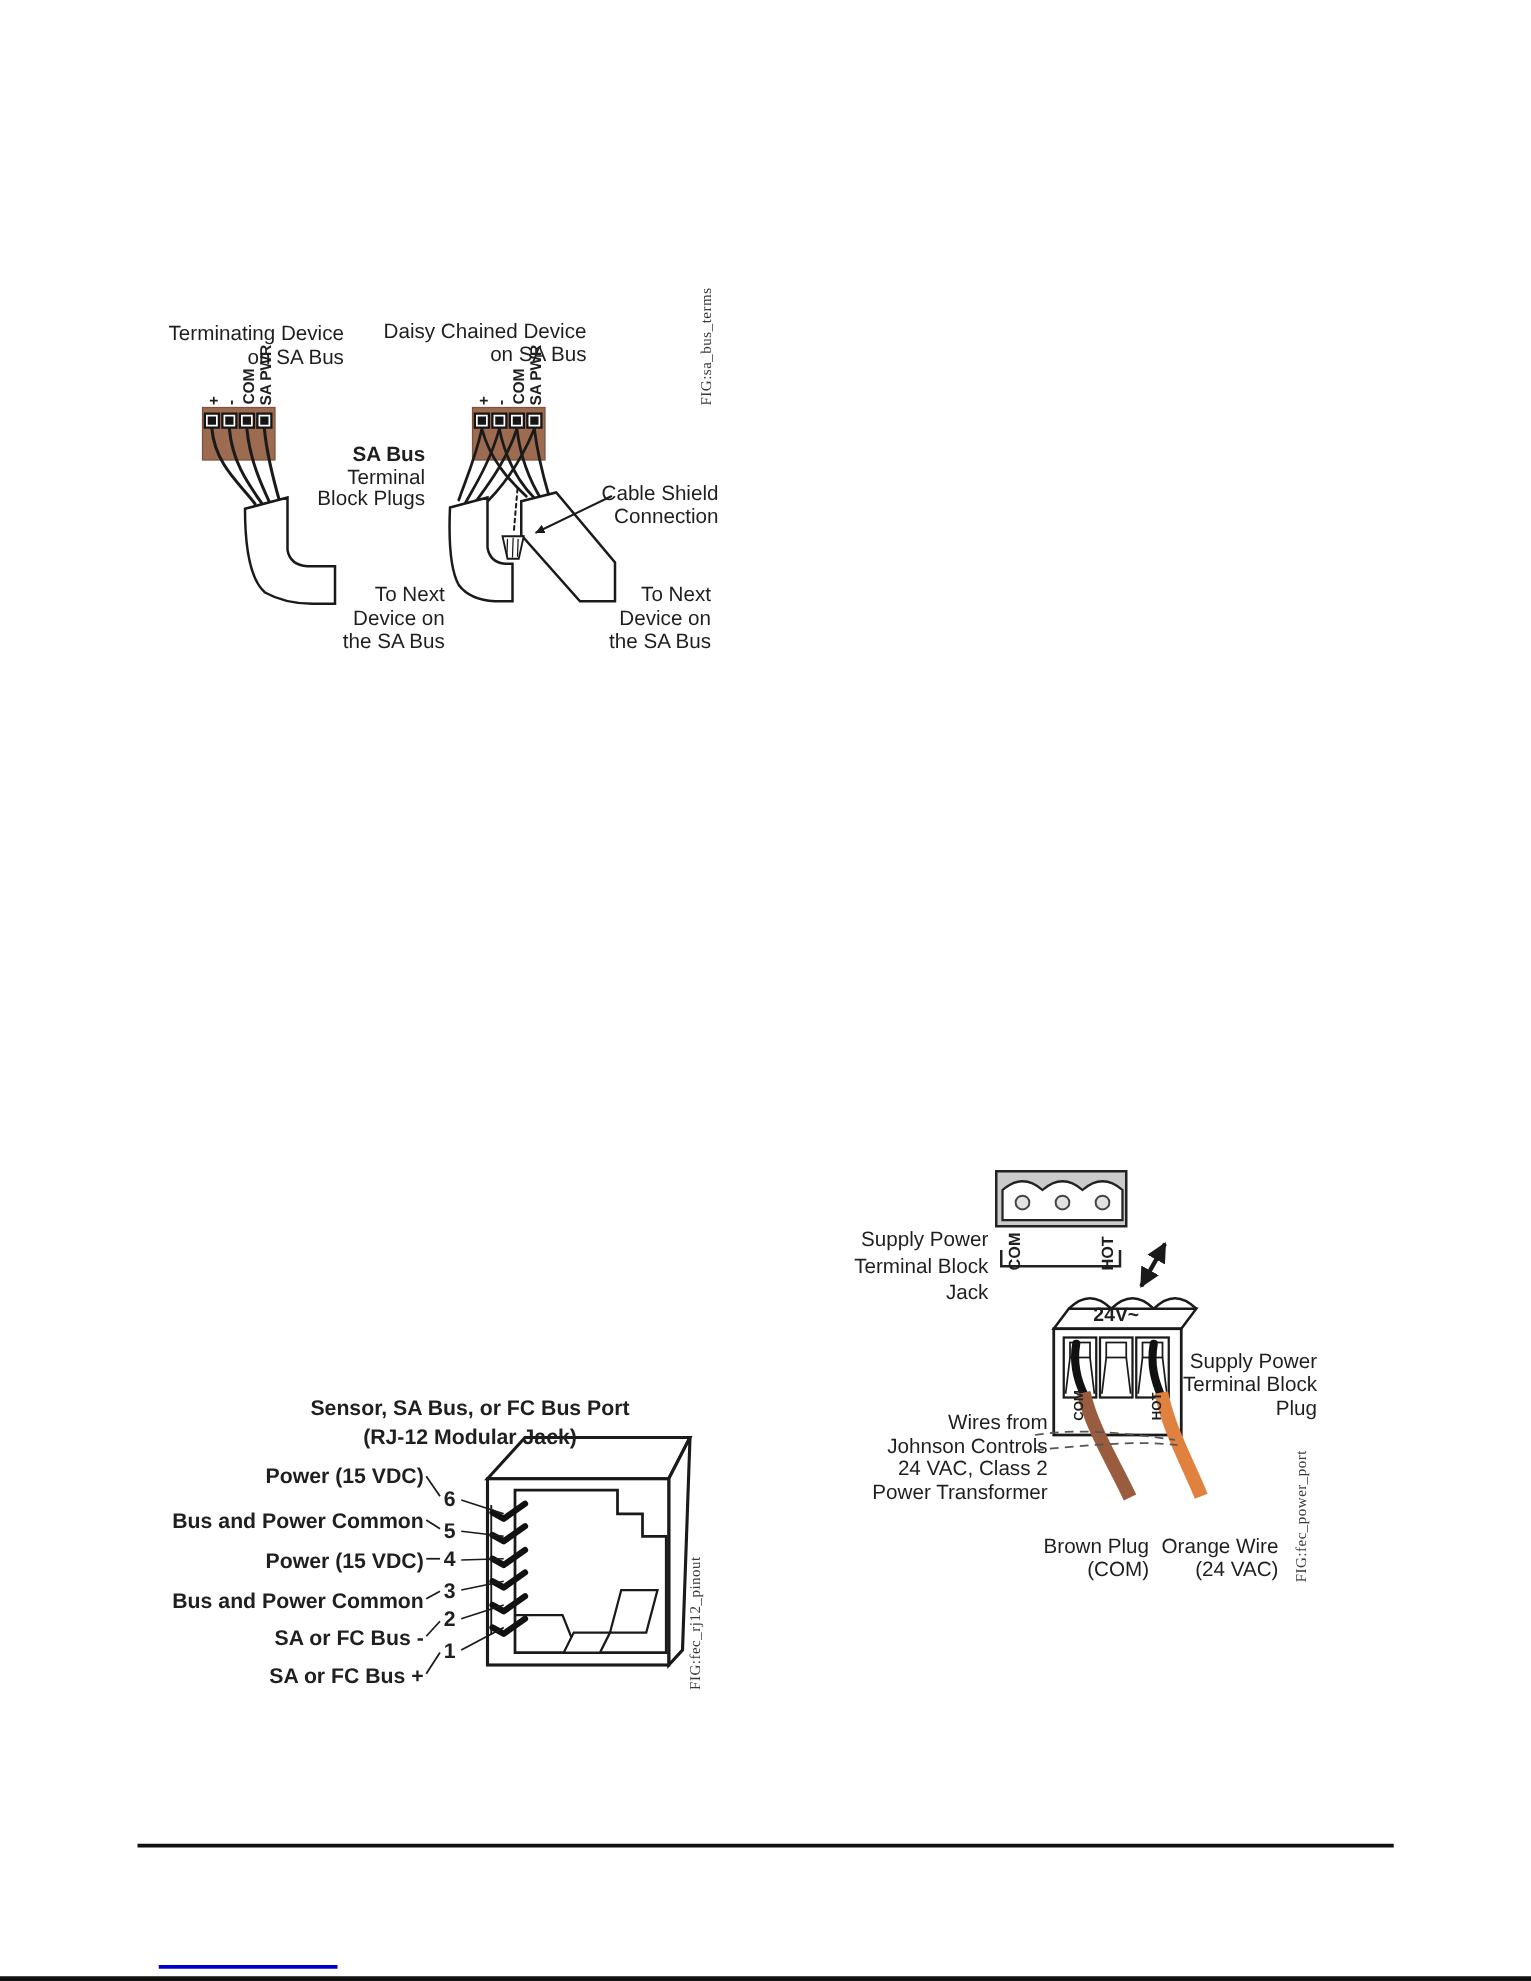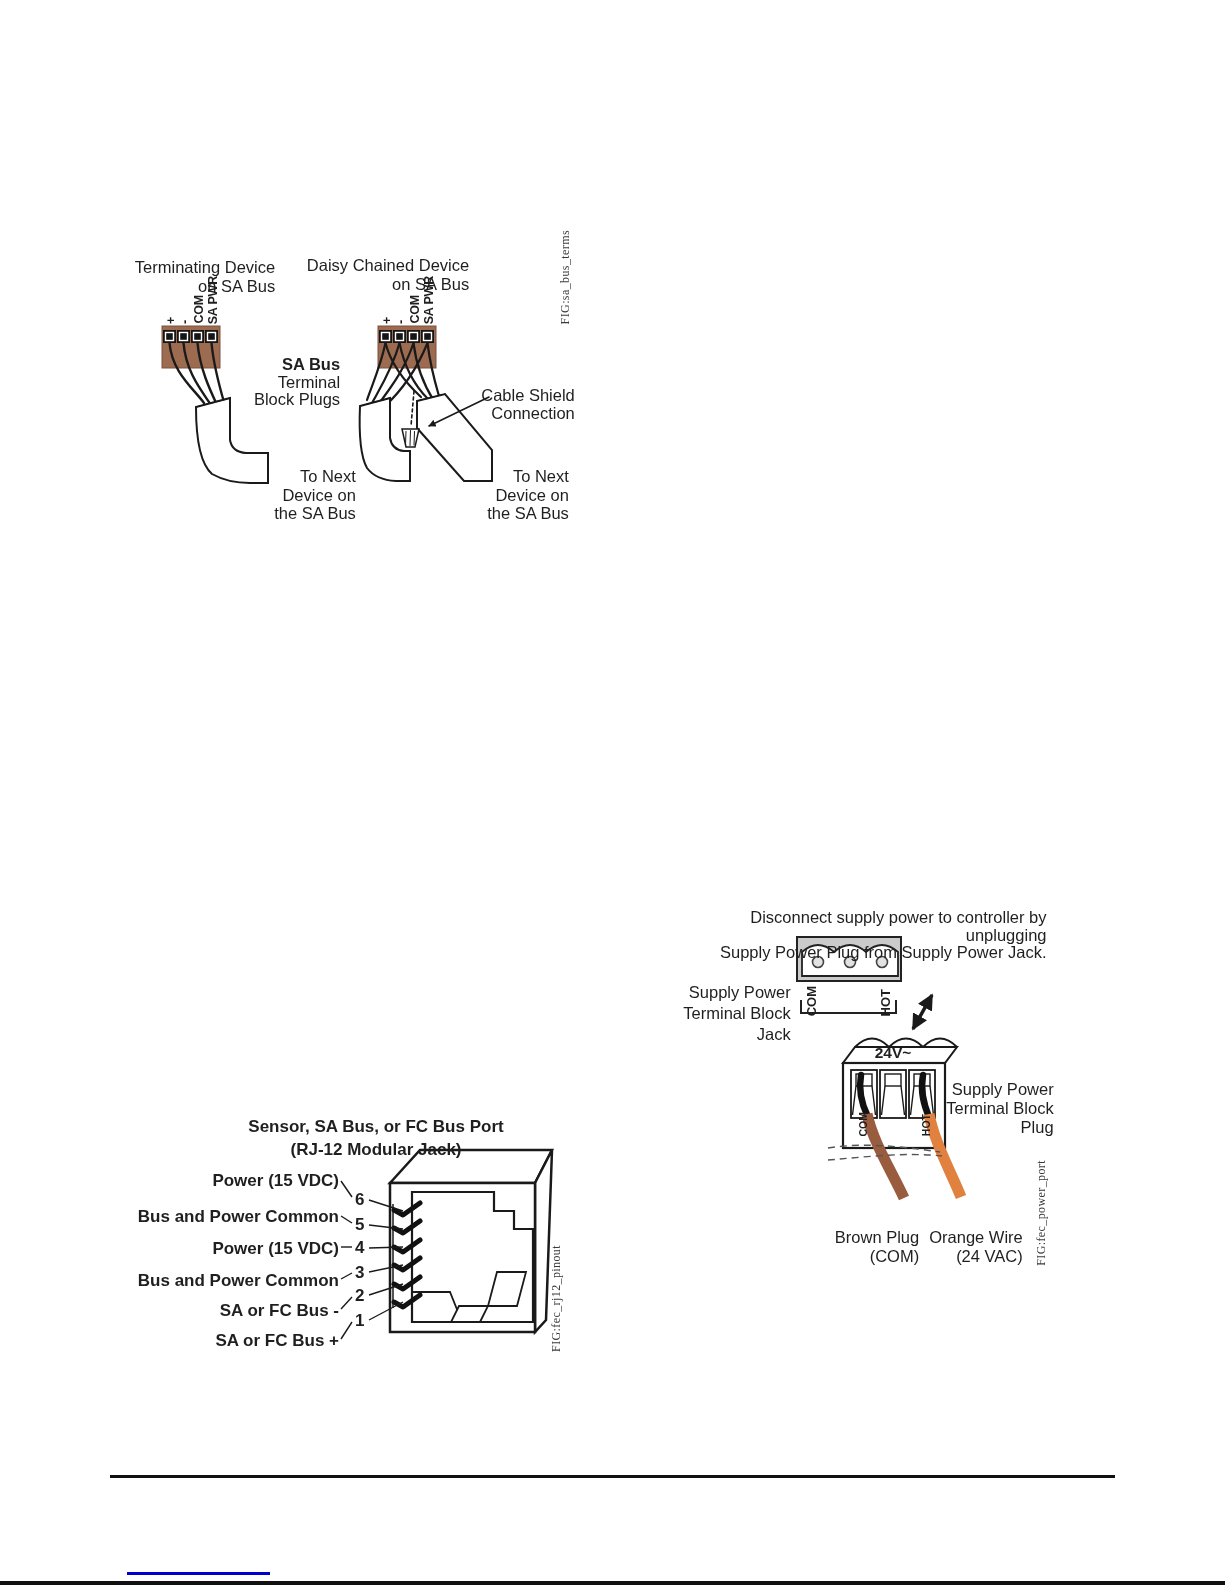--- a/index.html
+++ b/index.html
@@ -201,33 +201,35 @@
 <div class="txt pinlabel rightal" style="right:886px;top:1302px"><span>SA or FC Bus -</span><span class="reg"></span></div>
 <div class="txt pinlabel rightal" style="right:886px;top:1332px"><span>SA or FC Bus +</span><span class="reg"></span></div>
 
 <div class="txt num" style="left:355px;top:1191px">6</div>
 <div class="txt num" style="left:355px;top:1216px">5</div>
 <div class="txt num" style="left:355px;top:1239px">4</div>
 <div class="txt num" style="left:355px;top:1264px">3</div>
 <div class="txt num" style="left:355px;top:1287px">2</div>
 <div class="txt num" style="left:355px;top:1312px">1</div>
 
-<div class="txt center" style="left:868px;top:884px;line-height:17.5px">Disconnect supply power to controller by unplugging
-Supply Power Plug from Supply Power Jack.</div>
 <div class="txt center jacklbl" style="left:737px;top:957px">Supply Power
 Terminal Block
 Jack</div>
 <div class="txt vert comhot" style="left:803px;bottom:569px">COM</div>
 <div class="txt vert comhot" style="left:877px;bottom:569px">HOT</div>
 <div class="txt center volt" style="left:893px;top:1019px">24V~</div>
 <div class="txt center plglbl" style="left:1000px;top:1055px">Supply Power
 Terminal Block
 Plug</div>
 <div class="txt vert comhot2" style="left:854px;bottom:449px">COM</div>
 <div class="txt vert comhot2" style="left:917px;bottom:449px">HOT</div>
+<div class="txt center" style="left:768px;top:1104px">Wires from
+Johnson Controls
+24 VAC, Class 2
+Power Transformer</div>
 <div class="txt center" style="left:877px;top:1203px">Brown Plug
 (COM)</div>
 <div class="txt center" style="left:976px;top:1203px">Orange Wire
 (24 VAC)</div>
 <div class="txt vert figid" style="left:1032px;top:1160px">FIG:fec_power_port</div>
 
 <div class="bar" style="left:110px;top:1475px;width:1005px;height:3px"></div>
 <div class="bar" style="left:127px;top:1572px;width:143px;height:3px;background:#0000cd"></div>
 <div class="bar" style="left:0;top:1581px;width:1225px;height:3.5px"></div>
 

